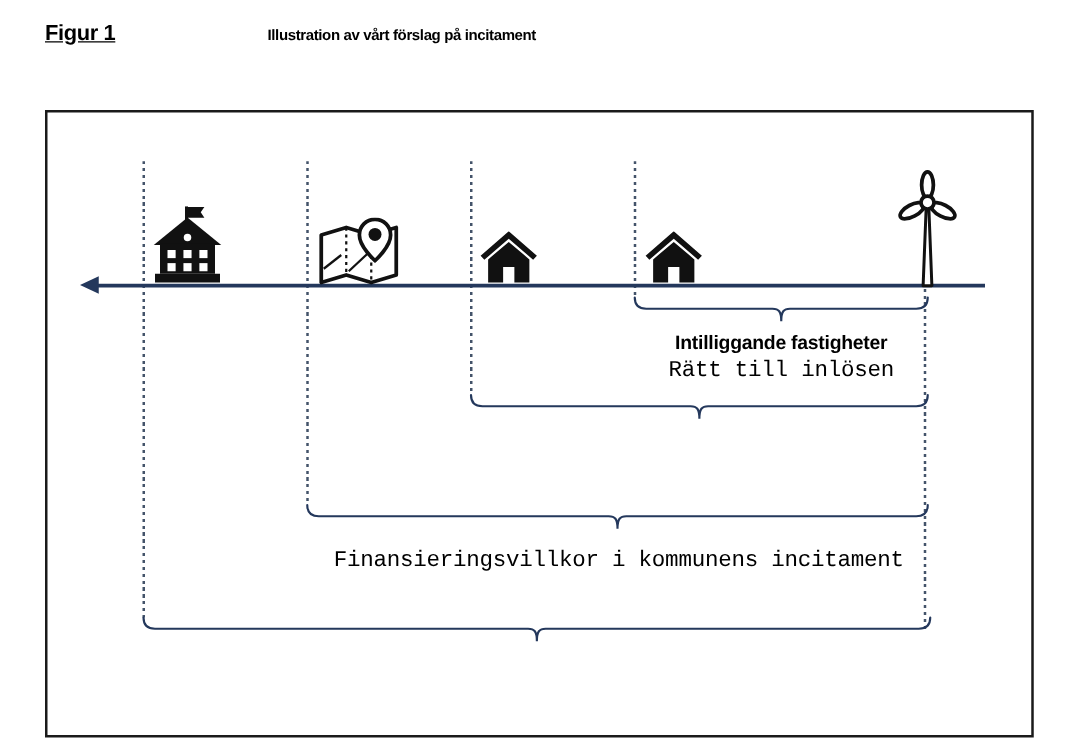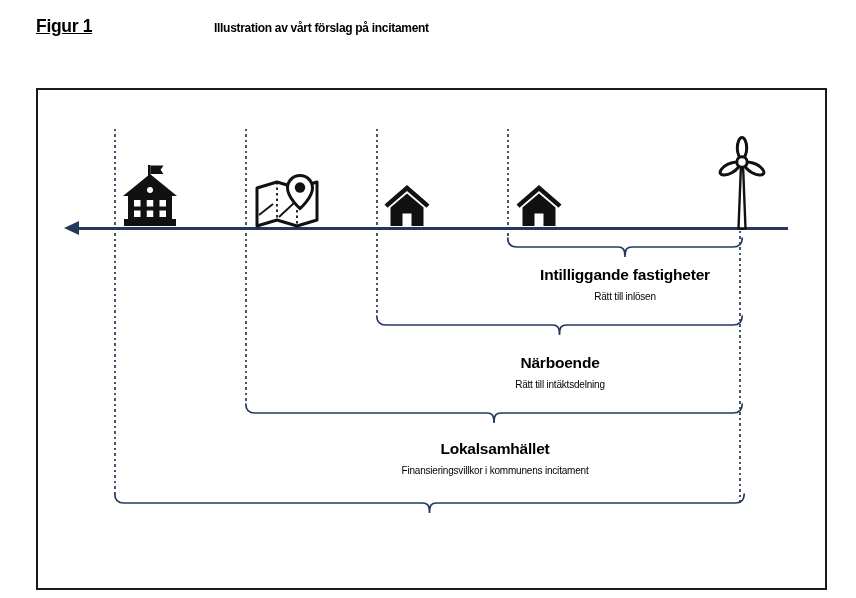--- a/index.html
+++ b/index.html
@@ -112,21 +112,21 @@
   
   .zone-label {
     position: absolute;
     transform: translateX(-50%);
     text-align: center;
     white-space: nowrap;
     line-height: 22px;
     letter-spacing: -0.2px;
   }
   .zone-name { font-size: 15.5px; font-weight: bold; }
-  .zone-desc { font-size: 10px; }
+  .zone-desc { font-size: 18px; font-family: Liberation Mono, monospace; }
   .zone-label-1 { left: 587px; top: 174px; }
   .zone-label-2 { left: 522px; top: 262px; }
   .zone-label-3 { left: 457px; top: 348px; }
   .zone-label-4 { left: 393px; top: 437px; }
 </style>
 </head>
 <body>
 
 <div class="page">
 
@@ -199,25 +199,20 @@
       <path d="M0.8,0 C0.8,6 4,9 10,9 L242,9 C247,9 249,11 249,19 C249,11 251,9 256,9 L488,9 C494,9 497.2,6 497.2,0"></path>
     </svg>
     <svg class="bracket bracket-4" width="631" height="20" viewBox="0 0 631 20">
       <path d="M0.8,0 C0.8,6 4,9 10,9 L308.5,9 C313.5,9 315.5,11 315.5,19 C315.5,11 317.5,9 322.5,9 L621,9 C627,9 630.2,6 630.2,0"></path>
     </svg>
 
     <div class="zone-label zone-label-1">
       <div class="zone-name">Intilliggande fastigheter</div>
       <div class="zone-desc">Rätt till inlösen</div>
     </div>
-    <div class="zone-label zone-label-2">
-      <div class="zone-name">Närboende</div>
-      <div class="zone-desc">Rätt till intäktsdelning</div>
-    </div>
     <div class="zone-label zone-label-3">
-      <div class="zone-name">Lokalsamhället</div>
       <div class="zone-desc">Finansieringsvillkor i kommunens incitament</div>
     </div>
     <div class="zone-label zone-label-4">
     </div>
 
   </div>
 </div>
 
 </body></html>

